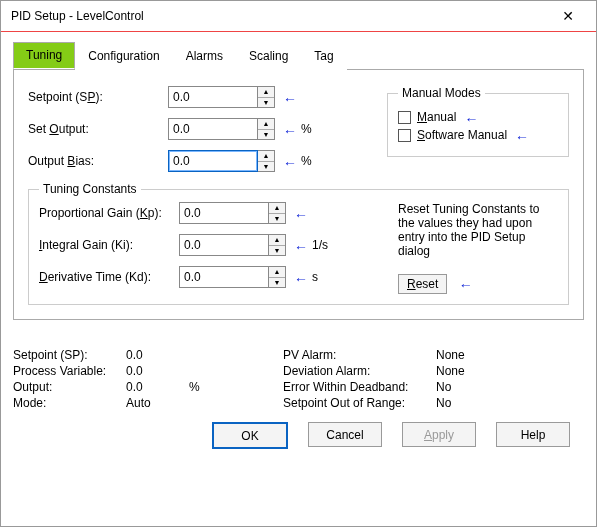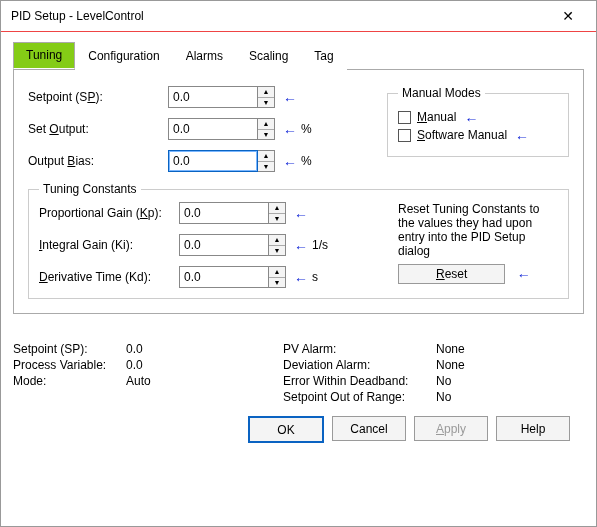--- a/index.html
+++ b/index.html
@@ -27,26 +27,26 @@
   .top-left{flex:1}
   fieldset.group{border:1px solid #ccc;padding:6px 10px 10px 10px;margin:0}
   fieldset.group legend{padding:0 4px}
   .mm{width:160px;margin-left:10px}
   .cbrow{display:flex;align-items:center;margin:4px 0}
   .cb{width:13px;height:13px;border:1px solid #555;margin-right:6px;box-sizing:border-box}
   .tc{margin-top:8px;padding-bottom:6px}
   .tc .inner{display:flex;align-items:flex-start}
   .tc .left{flex:1}
   .tc .right{width:160px;margin-left:16px;font-size:12px}
-  .resetbtn{display:inline-block;border:1px solid #999;background:#f4f4f4;padding:2px 37px;margin-top:6px}
+  .resetbtn{display:inline-block;border:1px solid #999;background:#f4f4f4;padding:2px 8px;margin-top:16px}
   .status{display:flex;margin-top:28px}
   .status table{border-collapse:collapse;font-size:12px}
   .status td{padding:0 3px 2px 0;white-space:nowrap}
   .status .col1{width:270px}
-  .btnbar{display:flex;justify-content:flex-end;gap:8px;padding:10px 14px 0 14px}
+  .btnbar{display:flex;justify-content:flex-end;gap:20px;padding:10px 14px 0 14px}
   .btn{min-width:72px;height:23px;display:flex;align-items:center;justify-content:center;border:1px solid #9a9a9a;background:#f4f4f4;font:inherit}
   .btn.default{border:2px solid #0a63c2}
   .btn.disabled{color:#9a9a9a}
 </style>
 </head>
 <body>
 
 <div class="titlebar">
   <div class="title">PID Setup - LevelControl</div>
   <div class="close">✕</div>
@@ -172,20 +172,25 @@
               <td style="width:110px">Setpoint (SP):</td>
               <td style="width:60px">0.0</td>
               <td></td>
             </tr>
         <tr>
               <td>Process Variable:</td>
               <td>0.0</td>
               <td></td>
             </tr>
         <tr>
+              <td>Output:</td>
+              <td>0.0</td>
+              <td>%</td>
+            </tr>
+        <tr>
               <td>Mode:</td>
               <td>Auto</td>
               <td></td>
             </tr>
       </tbody>
         </table>
     </div>
     <div>
       <table>
         <tbody>

